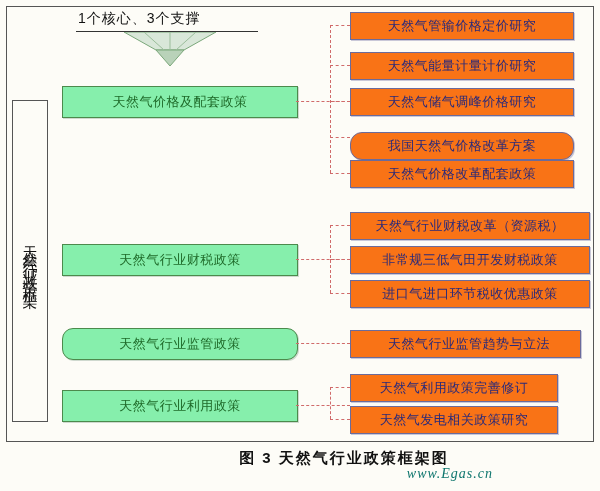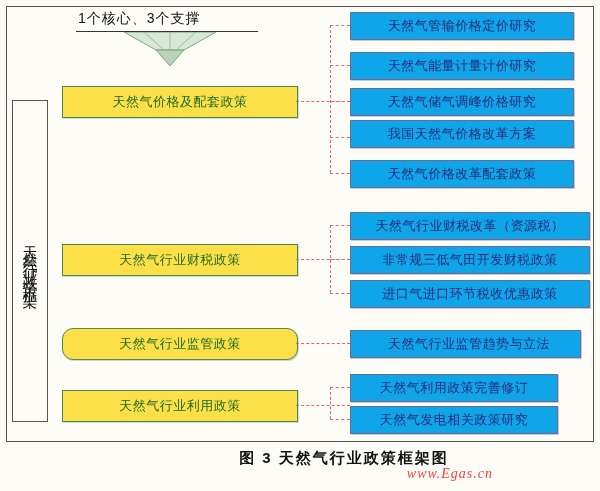--- a/index.html
+++ b/index.html
@@ -45,32 +45,32 @@
     border-top:1px solid #333;
   }
   
   .funnel{
     position:absolute;left:124px;top:32px;width:92px;height:34px;
   }
   
   .mbox{
     position:absolute;
     border:1px solid #4c8a4c;
-    background:#fde047;
+    background:#86efac;
     color:#1f6b2a;
     font-size:13px;
     display:flex;align-items:center;justify-content:center;
     box-shadow:1px 1px 0 #cfd9cf;
     letter-spacing:0.5px;
   }
   
   .pbox{
     position:absolute;
     border:1px solid #6b6b9b;
-    background:#0ea5e9;
+    background:#f97316;
     color:#2a2a7a;
     font-size:13px;
     display:flex;align-items:center;justify-content:center;
     box-shadow:1px 1px 0 #c9c8d8;
     letter-spacing:0.5px;
   }
   
   .dotted-h{
     position:absolute;height:0;border-top:1px dashed #d06a6a;
   }
@@ -81,21 +81,21 @@
     position:absolute;left:0;top:449px;width:600px;
     text-align:center;font-size:15px;color:#111;font-weight:bold;
     letter-spacing:2px;
     padding-left:44px;
   }
   .watermark{
     position:absolute;right:10px;top:466px;
     font-family:"Liberation Serif","DejaVu Serif",serif;
     font-style:italic;
     font-size:14px;
-    color:#ef4444;
+    color:#0f766e;
     letter-spacing:1px;
   }
 </style>
 </head>
 <body>
 
 <div class="frame">
 
   <div class="outer-box"></div>
 
@@ -122,21 +122,21 @@
 
   <div class="pbox" style="left:350px;top:12px;width:222px;height:26px;">
     <span>天然气管输价格定价研究</span>
   </div>
   <div class="pbox" style="left:350px;top:52px;width:222px;height:26px;">
     <span>天然气能量计量计价研究</span>
   </div>
   <div class="pbox" style="left:350px;top:88px;width:222px;height:26px;">
     <span>天然气储气调峰价格研究</span>
   </div>
-  <div class="pbox" style="left:350px;top:120px;width:222px;height:26px;">
+  <div class="pbox" style="left:350px;top:132px;width:222px;height:26px;border-radius:12px;">
     <span>我国天然气价格改革方案</span>
   </div>
   <div class="pbox" style="left:350px;top:160px;width:222px;height:26px;text-align:right;">
     <span>天然气价格改革配套政策</span>
   </div>
 
   <div class="dotted-h" style="left:296px;top:101px;width:54px;"></div>
   <div class="dotted-v" style="left:330px;top:25px;height:148px;"></div>
   <div class="dotted-h" style="left:330px;top:25px;width:20px;"></div>
   <div class="dotted-h" style="left:330px;top:65px;width:20px;"></div>

